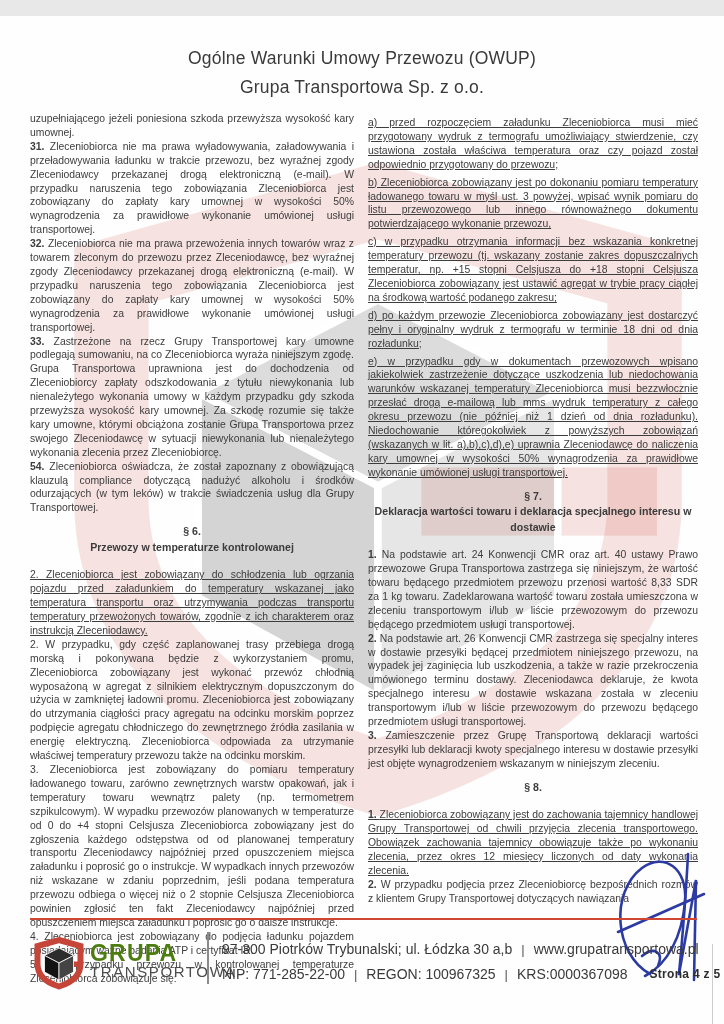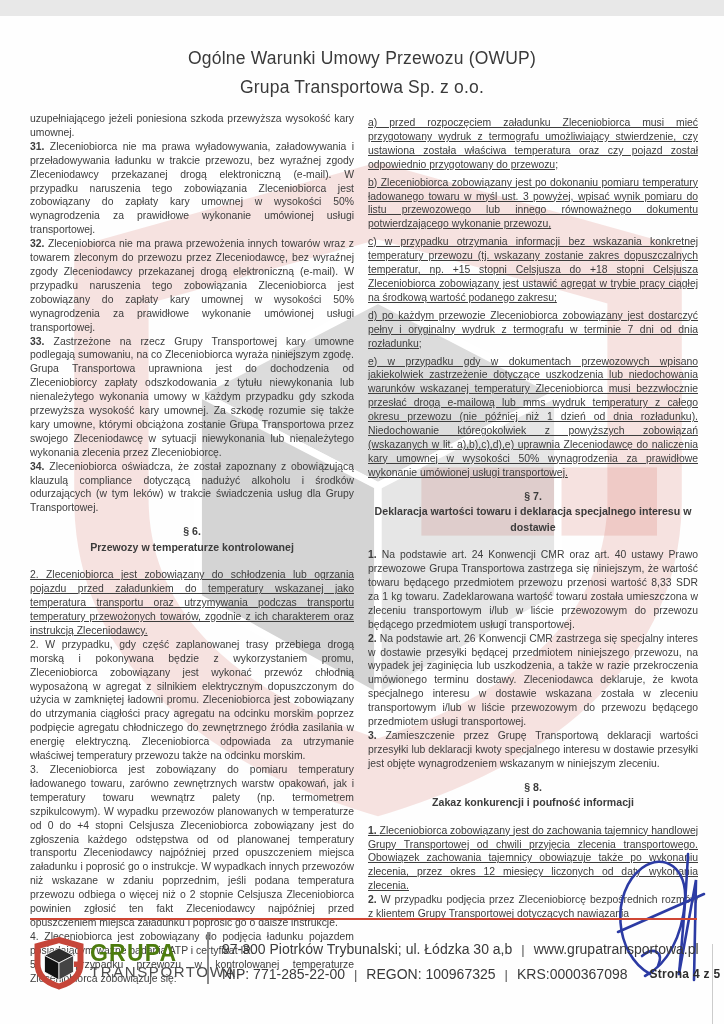--- a/index.html
+++ b/index.html
@@ -54,47 +54,46 @@
     <div>Ogólne Warunki Umowy Przewozu (OWUP)</div>
     <div>Grupa Transportowa Sp. z o.o.</div>
   </div>
 
   <div class="columns">
     <div class="col left" id="left-col">
         <p class="para">uzupełniającego jeżeli poniesiona szkoda przewyższa wysokość kary umownej.</p>
         <p class="para"><b>31. </b>Zleceniobiorca nie ma prawa wyładowywania, załadowywania i przeładowywania ładunku w trakcie przewozu, bez wyraźnej zgody Zleceniodawcy przekazanej drogą elektroniczną (e-mail). W przypadku naruszenia tego zobowiązania Zleceniobiorca jest zobowiązany do zapłaty kary umownej w wysokości 50% wynagrodzenia za prawidłowe wykonanie umówionej usługi transportowej.</p>
         <p class="para"><b>32. </b>Zleceniobiorca nie ma prawa przewożenia innych towarów wraz z towarem zleconym do przewozu przez Zleceniodawcę, bez wyraźnej zgody Zleceniodawcy przekazanej drogą elektroniczną (e-mail). W przypadku naruszenia tego zobowiązania Zleceniobiorca jest zobowiązany do zapłaty kary umownej w wysokości 50% wynagrodzenia za prawidłowe wykonanie umówionej usługi transportowej.</p>
         <p class="para"><b>33. </b>Zastrzeżone na rzecz Grupy Transportowej kary umowne podlegają sumowaniu, na co Zleceniobiorca wyraża niniejszym zgodę. Grupa Transportowa uprawniona jest do dochodzenia od Zleceniobiorcy zapłaty odszkodowania z tytułu niewykonania lub nienależytego wykonania umowy w każdym przypadku gdy szkoda przewyższa wysokość kary umownej. Za szkodę rozumie się także kary umowne, którymi obciążona zostanie Grupa Transportowa przez swojego Zleceniodawcę w sytuacji niewykonania lub nienależytego wykonania zlecenia przez Zleceniobiorcę.</p>
-        <p class="para"><b>34. </b>Zleceniobiorca oświadcza, że został zapoznany z obowiązującą klauzulą compliance dotyczącą nadużyć alkoholu i środków odurzających (w tym leków) w trakcie świadczenia usług dla Grupy Transportowej.</p>
+        <p class="para"><b>54. </b>Zleceniobiorca oświadcza, że został zapoznany z obowiązującą klauzulą compliance dotyczącą nadużyć alkoholu i środków odurzających (w tym leków) w trakcie świadczenia usług dla Grupy Transportowej.</p>
         <div class="sec-head">
           <div>§ 6.</div>
           <div>Przewozy w temperaturze kontrolowanej</div>
         </div>
         <p class="para gap">2. Zleceniobiorca jest zobowiązany do schłodzenia lub ogrzania pojazdu przed załadunkiem do temperatury wskazanej jako temperatura transportu oraz utrzymywania podczas transportu temperatury przewożonych towarów, zgodnie z ich charakterem oraz instrukcją Zleceniodawcy.</p>
         <p class="para">2. W przypadku, gdy część zaplanowanej trasy przebiega drogą morską i pokonywana będzie z wykorzystaniem promu, Zleceniobiorca zobowiązany jest wykonać przewóz chłodnią wyposażoną w agregat z silnikiem elektrycznym dopuszczonym do użycia w zamkniętej ładowni promu. Zleceniobiorca jest zobowiązany do utrzymania ciągłości pracy agregatu na odcinku morskim poprzez podpięcie agregatu chłodniczego do zewnętrznego źródła zasilania w energię elektryczną. Zleceniobiorca odpowiada za utrzymanie właściwej temperatury przewozu także na odcinku morskim.</p>
         <p class="para">3. Zleceniobiorca jest zobowiązany do pomiaru temperatury ładowanego towaru, zarówno zewnętrznych warstw opakowań, jak i temperatury towaru wewnątrz palety (np. termometrem szpikulcowym). W wypadku przewozów planowanych w temperaturze od 0 do +4 stopni Celsjusza Zleceniobiorca zobowiązany jest do zgłoszenia każdego odstępstwa od od planowanej temperatury transportu Zleceniodawcy najpóźniej przed opuszczeniem miejsca załadunku i poprosić go o instrukcje. W wypadkach innych przewozów niż wskazane w zdaniu poprzednim, jeśli podana temperatura przewozu odbiega o więcej niż o 2 stopnie Celsjusza Zleceniobiorca powinien zgłosić ten fakt Zleceniodawcy najpóźniej przed opuszczeniem miejsca załadunku i poprosić go o dalsze instrukcje.</p>
         <p class="para">4. Zleceniobiorca jest zobowiązany do podjęcia ładunku pojazdem posiadającym ważne badania ATP i certyfikat IR.</p>
         <p class="para">5. W przypadku przewozu w kontrolowanej temperaturze Zleceniobiorca zobowiązuje się:</p>
       </div>
     <div class="col right" id="right-col">
         <p class="para gap">a) przed rozpoczęciem załadunku Zleceniobiorca musi mieć przygotowany wydruk z termografu umożliwiający stwierdzenie, czy ustawiona została właściwa temperatura oraz czy pojazd został odpowiednio przygotowany do przewozu;</p>
         <p class="para gap">b) Zleceniobiorca zobowiązany jest po dokonaniu pomiaru temperatury ładowanego towaru w myśl ust. 3 powyżej, wpisać wynik pomiaru do listu przewozowego lub innego równoważnego dokumentu potwierdzającego wykonanie przewozu,</p>
         <p class="para gap">c) w przypadku otrzymania informacji bez wskazania konkretnej temperatury przewozu (tj. wskazany zostanie zakres dopuszczalnych temperatur, np. +15 stopni Celsjusza do +18 stopni Celsjusza Zleceniobiorca zobowiązany jest ustawić agregat w trybie pracy ciągłej na środkową wartość podanego zakresu;</p>
-        <p class="para gap">d) po każdym przewozie Zleceniobiorca zobowiązany jest dostarczyć pełny i oryginalny wydruk z termografu w terminie 7 dni od dnia rozładunku;</p>
+        <p class="para gap">d) po każdym przewozie Zleceniobiorca zobowiązany jest dostarczyć pełny i oryginalny wydruk z termografu w terminie 18 dni od dnia rozładunku;</p>
         <p class="para gap">e) w przypadku gdy w dokumentach przewozowych wpisano jakiekolwiek zastrzeżenie dotyczące uszkodzenia lub niedochowania warunków wskazanej temperatury Zleceniobiorca musi bezzwłocznie przesłać drogą e-mailową lub mms wydruk temperatury z całego okresu przewozu (nie później niż 1 dzień od dnia rozładunku). Niedochowanie któregokolwiek z powyższych zobowiązań (wskazanych w lit. a),b),c),d),e) uprawnia Zleceniodawcę do naliczenia kary umownej w wysokości 50% wynagrodzenia za prawidłowe wykonanie umówionej usługi transportowej.</p>
         <div class="sec-head">
           <div>§ 7.</div>
           <div>Deklaracja wartości towaru i deklaracja specjalnego interesu w dostawie</div>
         </div>
         <p class="para"><b>1. </b>Na podstawie art. 24 Konwencji CMR oraz art. 40 ustawy Prawo przewozowe Grupa Transportowa zastrzega się niniejszym, że wartość towaru będącego przedmiotem przewozu przenosi wartość 8,33 SDR za 1 kg towaru. Zadeklarowana wartość towaru została umieszczona w zleceniu transportowym i/lub w liście przewozowym do przewozu będącego przedmiotem usługi transportowej.</p>
         <p class="para"><b>2. </b>Na podstawie art. 26 Konwencji CMR zastrzega się specjalny interes w dostawie przesyłki będącej przedmiotem niniejszego przewozu, na wypadek jej zaginięcia lub uszkodzenia, a także w razie przekroczenia umówionego terminu dostawy. Zleceniodawca deklaruje, że kwota specjalnego interesu w dostawie wskazana została w zleceniu transportowym i/lub w liście przewozowym do przewozu będącego przedmiotem usługi transportowej.</p>
         <p class="para"><b>3. </b>Zamieszczenie przez Grupę Transportową deklaracji wartości przesyłki lub deklaracji kwoty specjalnego interesu w dostawie przesyłki jest objęte wynagrodzeniem wskazanym w niniejszym zleceniu.</p>
         <div class="sec-head">
           <div>§ 8.</div>
-          <div>Zakaz konkurencji i poufność informacji</div>
         </div>
         <p class="para gap"><b>1. </b>Zleceniobiorca zobowiązany jest do zachowania tajemnicy handlowej Grupy Transportowej od chwili przyjęcia zlecenia transportowego. Obowiązek zachowania tajemnicy obowiązuje także po wykonaniu zlecenia, przez okres 12 miesięcy liczonych od daty wykonania zlecenia.</p>
         <p class="para"><b>2. </b>W przypadku podjęcia przez Zleceniobiorcę bezpośrednich rozmów z klientem Grupy Transportowej dotyczących nawiązania</p>
       </div>
   </div>
 
   <svg class="signature" viewBox="0 0 126 168" aria-hidden="true">
     <g fill="none" stroke="#2c3ba4" stroke-width="2.6" stroke-linecap="round">
       <path d="M52 140 C 16 120 12 58 44 34 C 66 18 90 34 87 68 C 84 102 70 130 47 142"></path>
       <path d="M20 98 L 106 60"></path>

